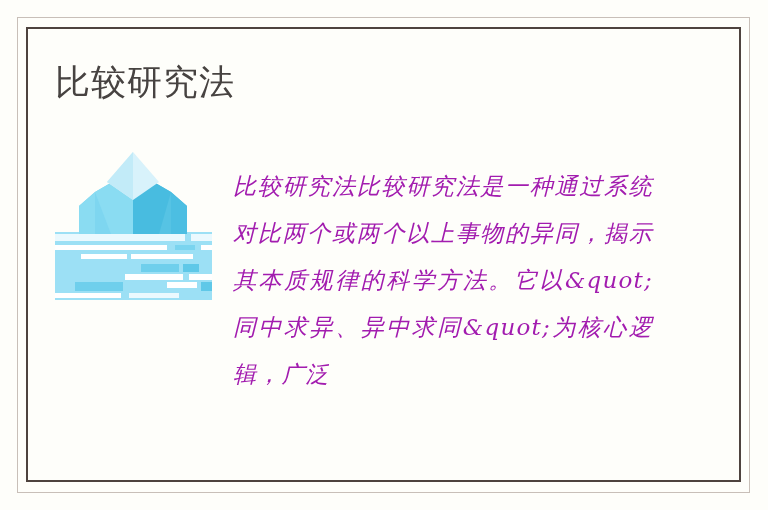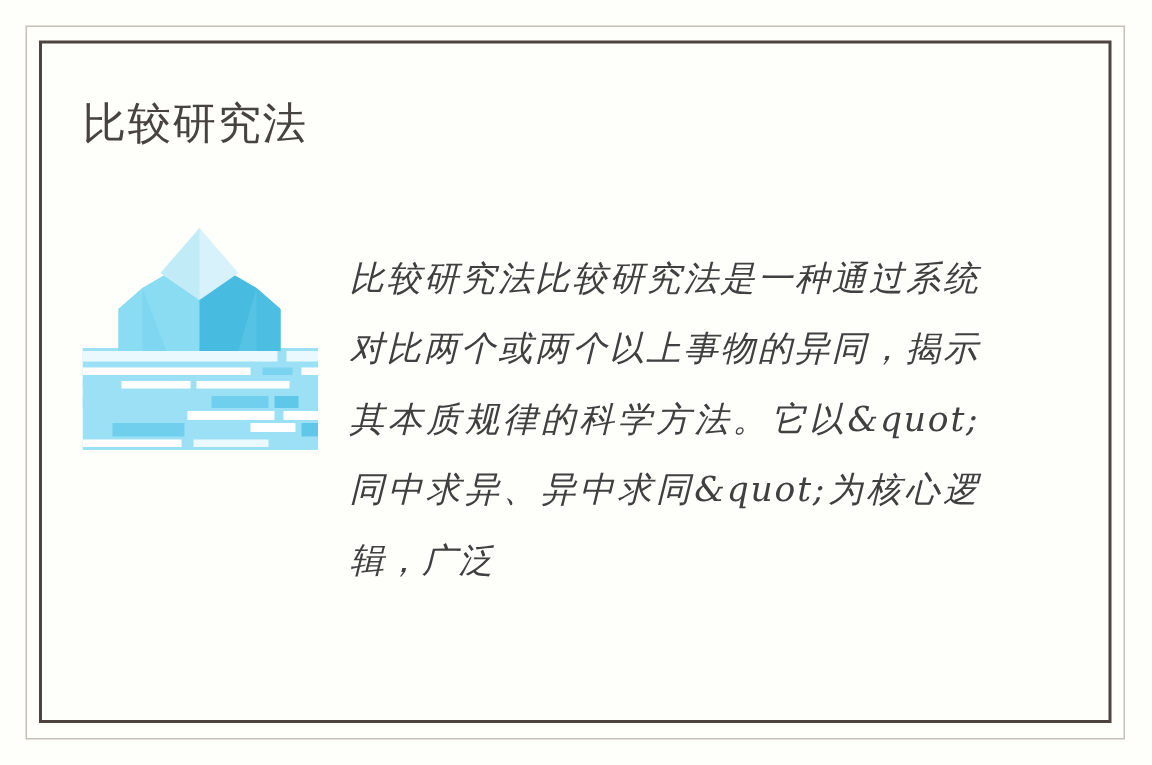--- a/index.html
+++ b/index.html
@@ -43,21 +43,21 @@
     border: 2px solid #4E433E;
     box-sizing: border-box;
     pointer-events: none;
   }
 
   
   #page-title {
     position: absolute;
     left: 55px;
     top: 60px;
-    font-size: 29px;
+    font-size: 35px;
     line-height: 44px;
     letter-spacing: 1px;
     color: #474341;
     font-family: "DejaVu Sans", "Liberation Sans", sans-serif;
     font-weight: 400;
     white-space: nowrap;
   }
 
   
   #content {
@@ -81,21 +81,21 @@
   
   #body-text {
     position: absolute;
     left: 233px;
     top: 163px;
     width: 420px;
     font-family: "DejaVu Serif", "Liberation Serif", serif;
     font-style: italic;
     font-size: 23px;
     line-height: 47px;
-    color: #404040;
+    color: #a21caf;
     letter-spacing: 1.2px;
     text-align: justify;
     text-justify: inter-character;
     word-break: break-all;
     white-space: normal;
   }
 </style>
 </head>
 <body>
 

